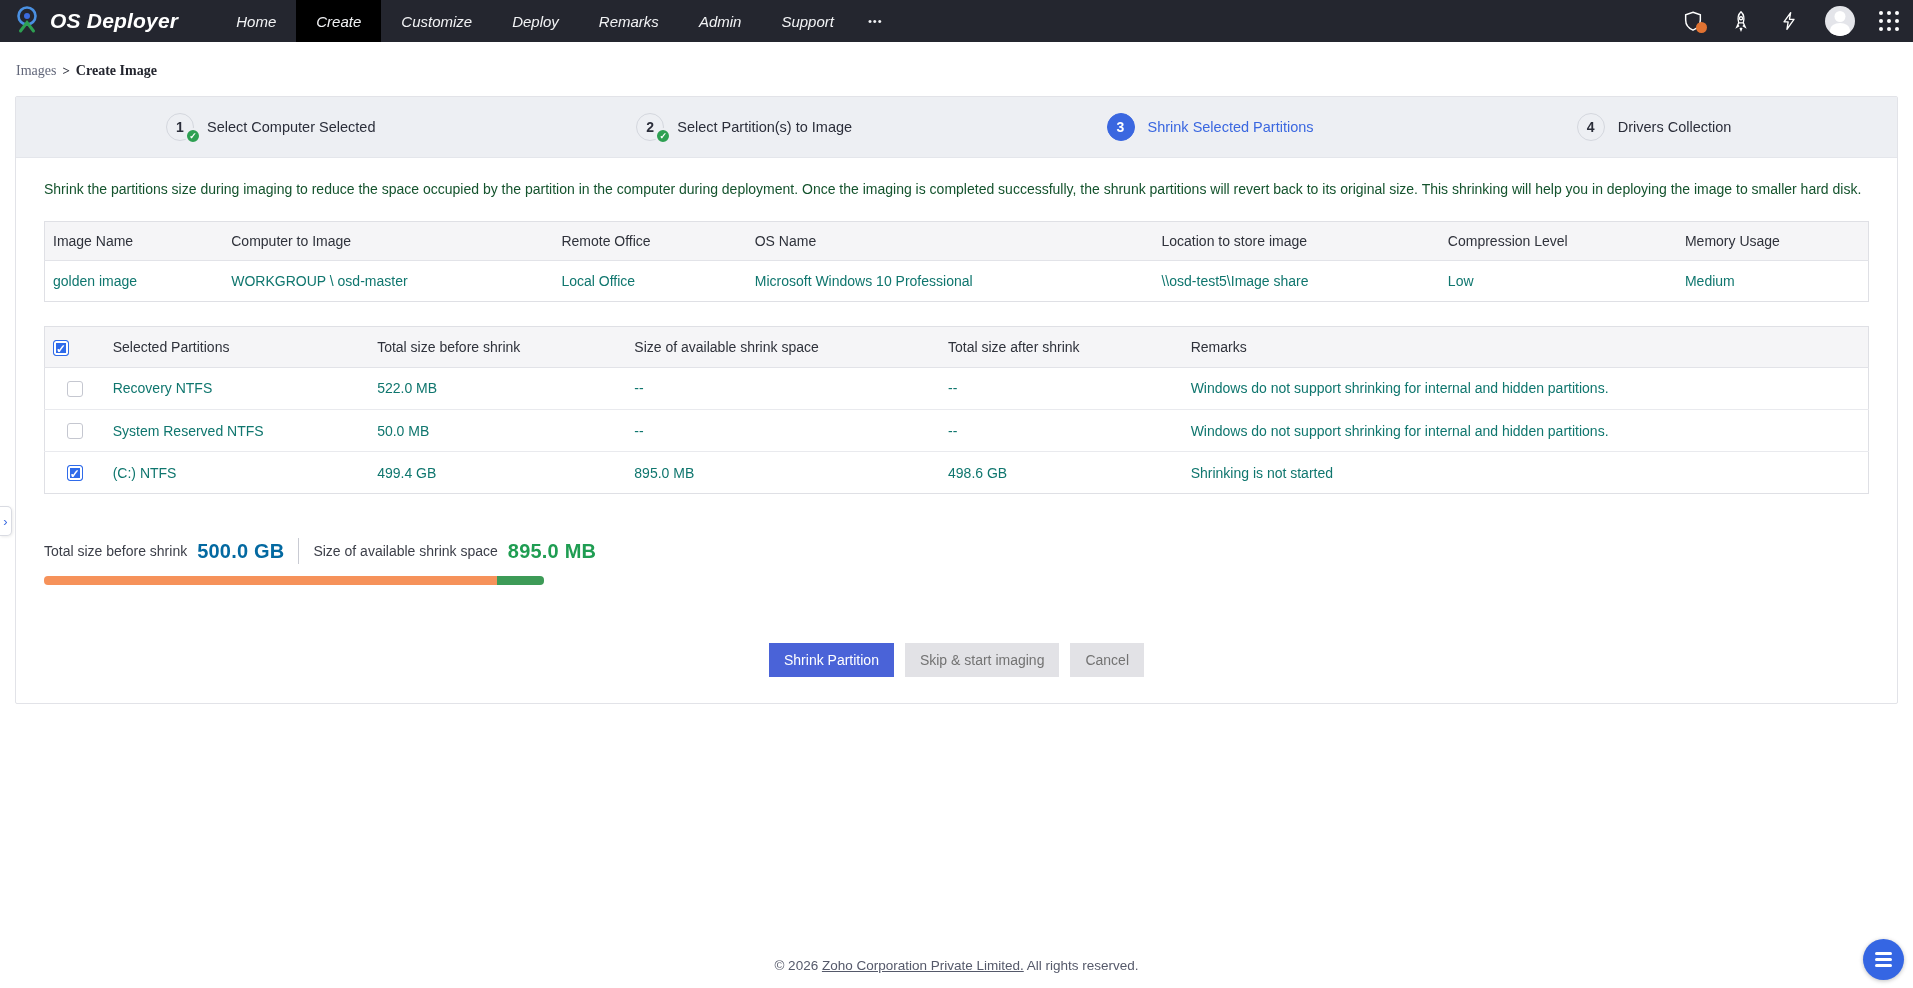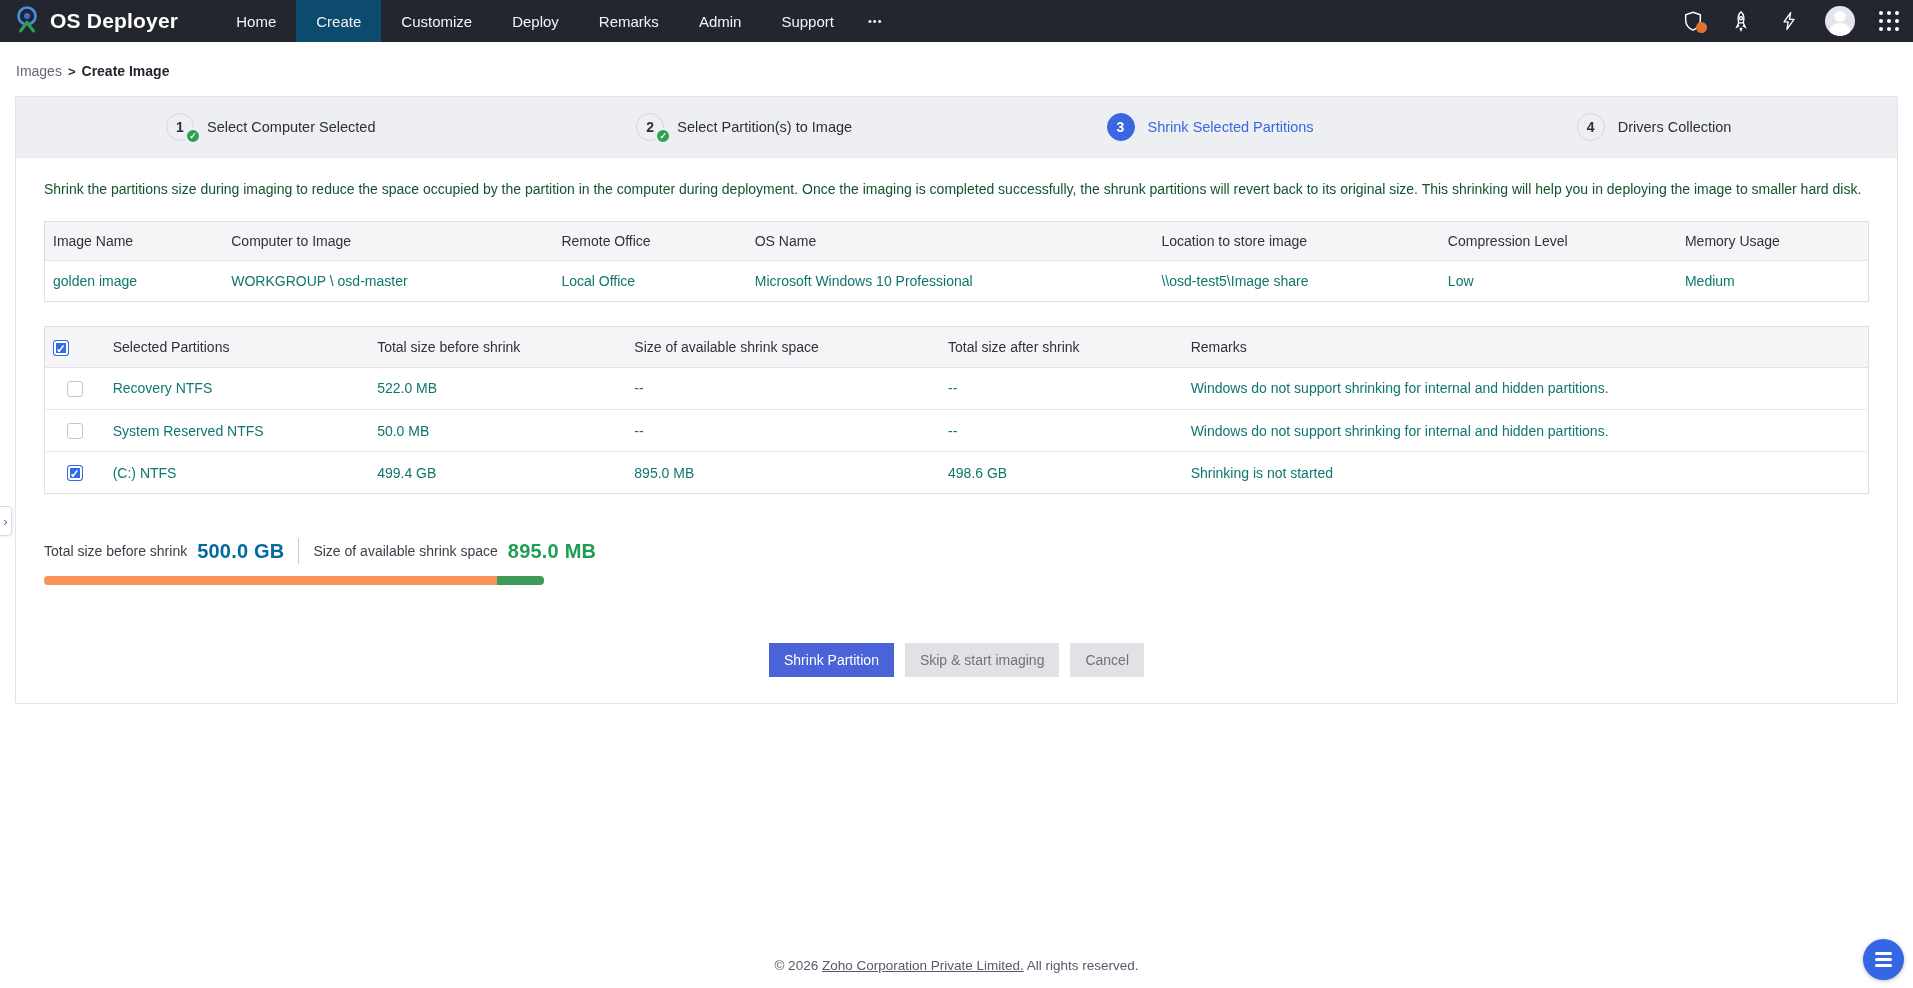--- a/index.html
+++ b/index.html
@@ -1,37 +1,37 @@
 <!DOCTYPE html>
 <html><head>
 <meta charset="utf-8">
 <style>
   * { margin:0; padding:0; box-sizing:border-box; }
   html,body { width:1913px; height:988px; background:#fff; font-family:"Liberation Sans", sans-serif; overflow:hidden; position:relative; }
 
   
-  .navbar { height:42px; background:#24262F; display:flex; align-items:center; padding:0 14px 0 12px; color:#fff; }
+  .navbar { height:42px; background:#24262F; display:flex; align-items:center; padding:0 14px 0 12px; color:#fff;font-style:italic; }
   .brand { display:flex; align-items:center; gap:8px; }
   .brand-name { font-size:21px; font-weight:bold; letter-spacing:.2px; white-space:nowrap; }
   .nav-menu { display:flex; align-items:stretch; height:42px; margin-left:38px; }
   .nav-item { display:flex; align-items:center; padding:0 20px; font-size:15px; color:#f2f3f5; cursor:pointer; white-space:nowrap; }
-  .nav-item.active { background:#0c4a6e; }
+  .nav-item.active { background:#000000; }
   .nav-item.more { font-size:11px; letter-spacing:1px; padding:0 14px; }
   .nav-right { margin-left:auto; display:flex; align-items:center; gap:24px; }
   .nav-ic { position:relative; width:24px; height:24px; display:flex; align-items:center; justify-content:center; cursor:pointer; }
   .nav-ic svg { display:block; }
   .badge-dot { position:absolute; right:-2px; bottom:0px; width:11px; height:11px; border-radius:50%; background:#E17332; }
   .avatar { width:30px; height:30px; border-radius:50%; background:#E4E5EA; position:relative; overflow:hidden; cursor:pointer; }
   .avatar .head { position:absolute; left:50%; top:5px; transform:translateX(-50%); width:11px; height:11px; border-radius:50%; background:#fff; }
   .avatar .body { position:absolute; left:50%; top:17px; transform:translateX(-50%); width:20px; height:14px; border-radius:50% 50% 0 0; background:#fff; }
   .apps-grid { display:grid; grid-template-columns:repeat(3,4px); grid-template-rows:repeat(3,4px); gap:4px; cursor:pointer; }
   .apps-grid i { width:4px; height:4px; border-radius:50%; background:#fff; }
 
   
-  .breadcrumb { padding:21px 16px 17px 16px; font-size:14px; display:flex; align-items:center; gap:6px; }
+  .breadcrumb { padding:21px 16px 17px 16px; font-size:14px; display:flex; align-items:center; gap:6px;font-family:Liberation Serif, serif; }
   .crumb-link { color:#62677A; cursor:pointer; }
   .crumb-sep { color:#2B2E3A; font-weight:bold; font-size:13px; }
   .crumb-current { color:#23252E; font-weight:bold; }
 
   
   .card { margin:0 15px; border:1px solid #E2E3E8; border-radius:2px; background:#fff; }
   .step-band { background:#EDEFF3; height:61px; display:grid; grid-template-columns:repeat(4,1fr); align-items:center; border-bottom:1px solid #E4E6EB; }
   .step { display:flex; align-items:center; padding-left:150px; }
   .circle-wrap { position:relative; flex:none; }
   .step-circle { width:28px; height:28px; border-radius:50%; border:1px solid #D4D7DE; display:flex; align-items:center; justify-content:center; font-size:14px; font-weight:bold; color:#2B2E3A; background:transparent; }

